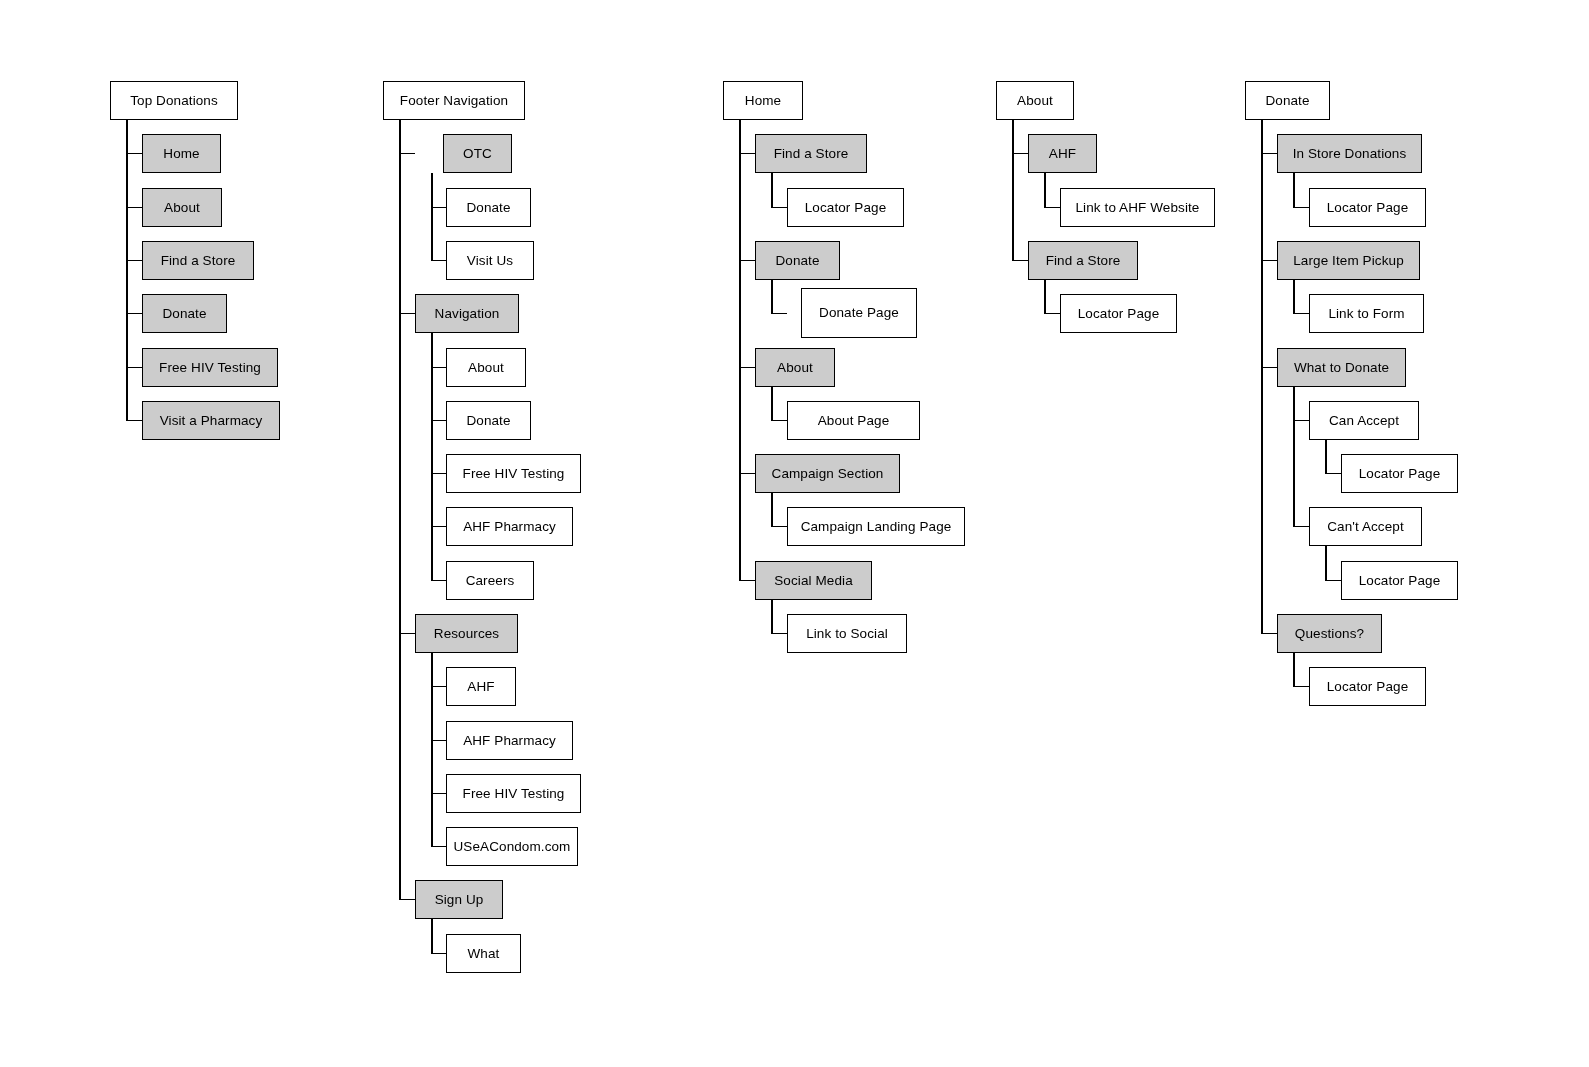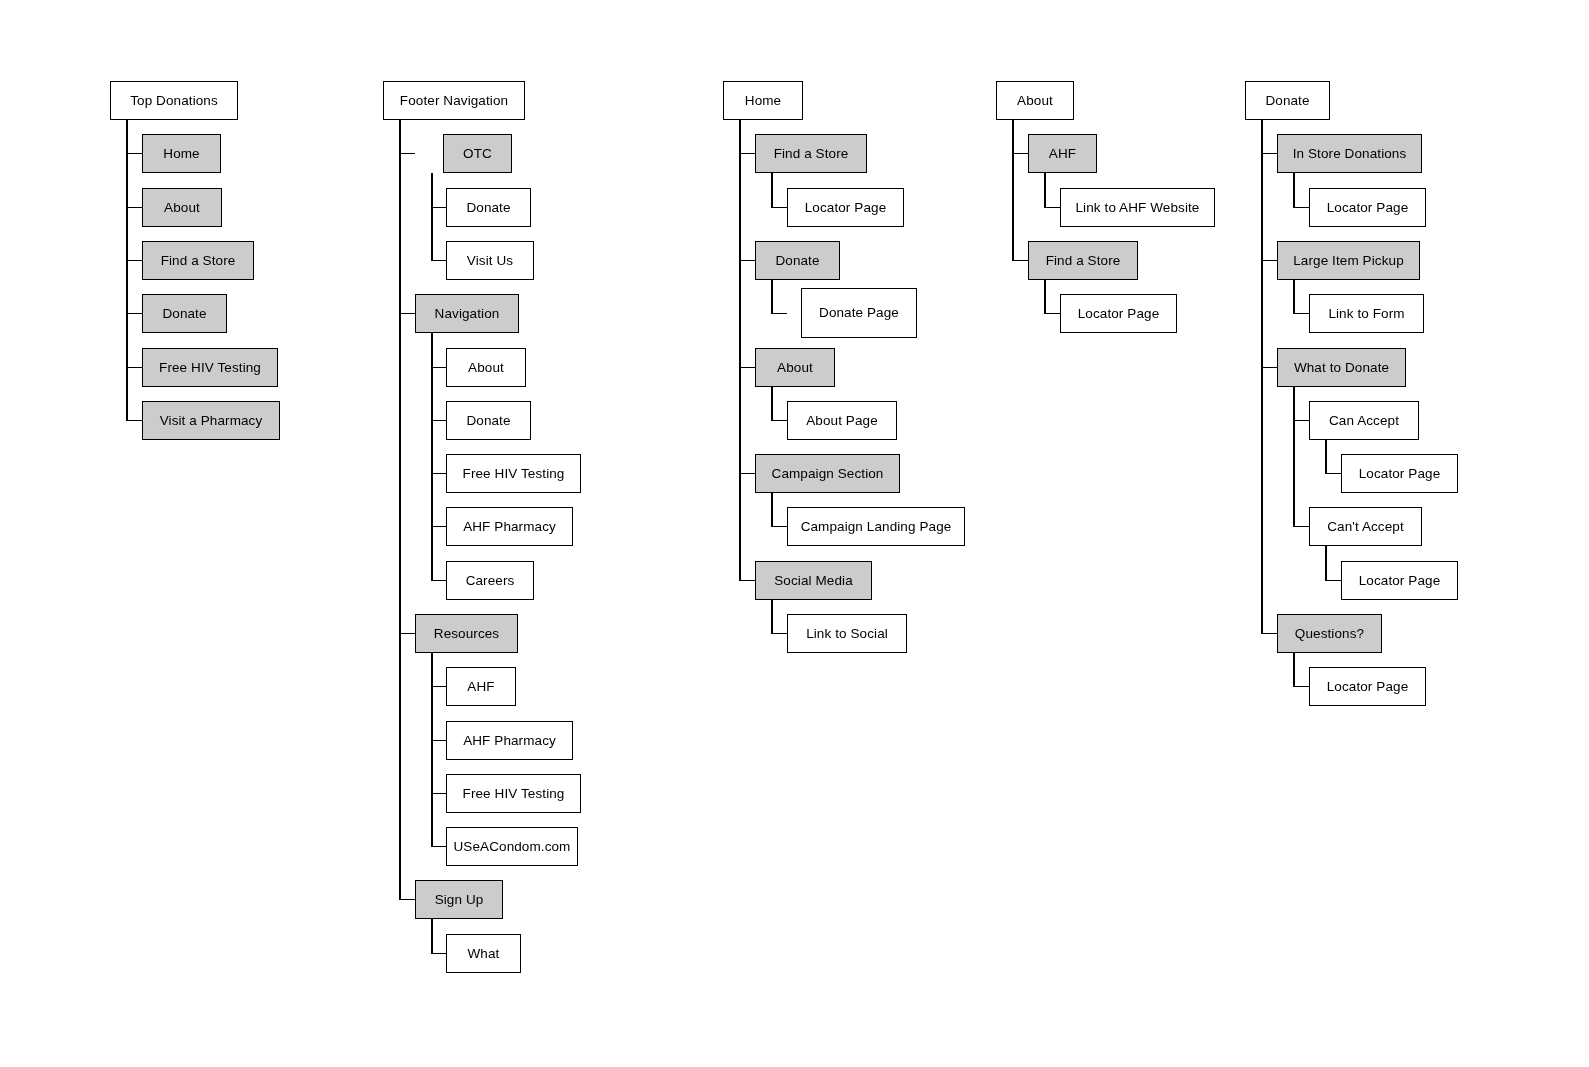--- a/index.html
+++ b/index.html
@@ -196,21 +196,21 @@
     <div class="node leaf" style="left: 787px; top: 288px; width: 116px; height: 50px; margin-left: 14px;">
       <span>Donate Page</span>
     </div>
     <div class="connector v" style="left: 771px; top: 280px; height: 34.3px;"></div>
     <div class="connector h" style="left: 771px; top: 312.7px; width: 16px;"></div>
     <div class="node section" style="left: 755px; top: 348px; width: 80px; height: 39px;">
       <span>About</span>
     </div>
     <div class="connector v" style="left: 739px; top: 259.7px; height: 108.6px;"></div>
     <div class="connector h" style="left: 739px; top: 366.7px; width: 16px;"></div>
-    <div class="node leaf" style="left: 787px; top: 401px; width: 110px; height: 39px; justify-content: center;">
+    <div class="node leaf" style="left: 787px; top: 401px; width: 133px; height: 39px; justify-content: center;">
       <span>About Page</span>
     </div>
     <div class="connector v" style="left: 771px; top: 387px; height: 34.3px;"></div>
     <div class="connector h" style="left: 771px; top: 419.7px; width: 16px;"></div>
     <div class="node section" style="left: 755px; top: 454px; width: 145px; height: 39px;">
       <span>Campaign Section</span>
     </div>
     <div class="connector v" style="left: 739px; top: 366.7px; height: 107.6px;"></div>
     <div class="connector h" style="left: 739px; top: 472.7px; width: 16px;"></div>
     <div class="node leaf" style="left: 787px; top: 507px; width: 178px; height: 39px;">

